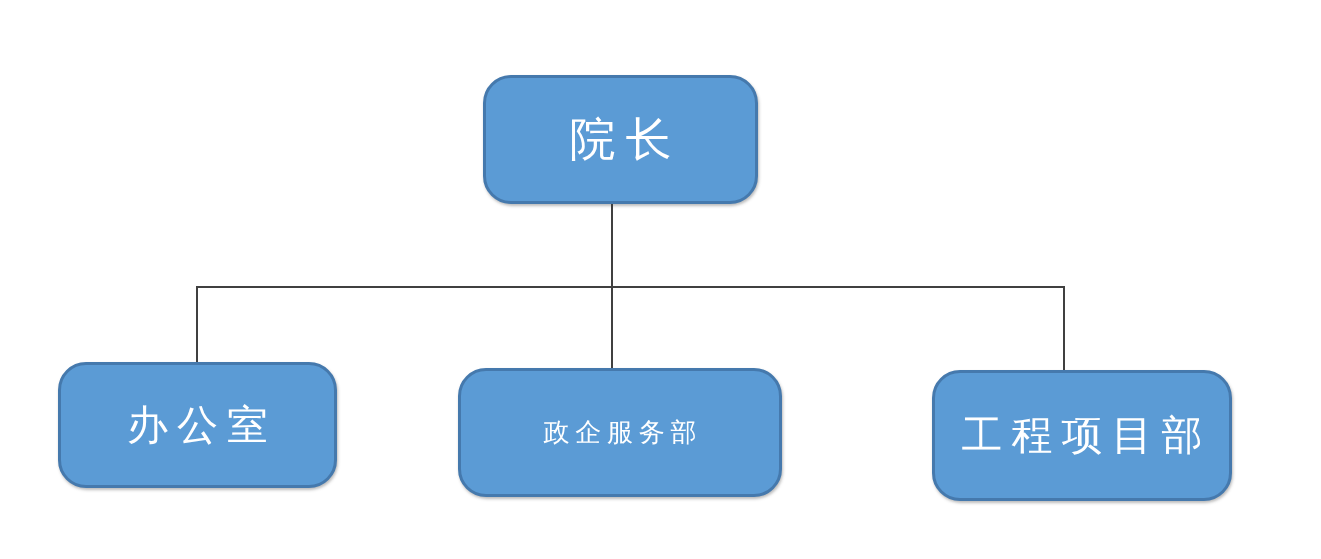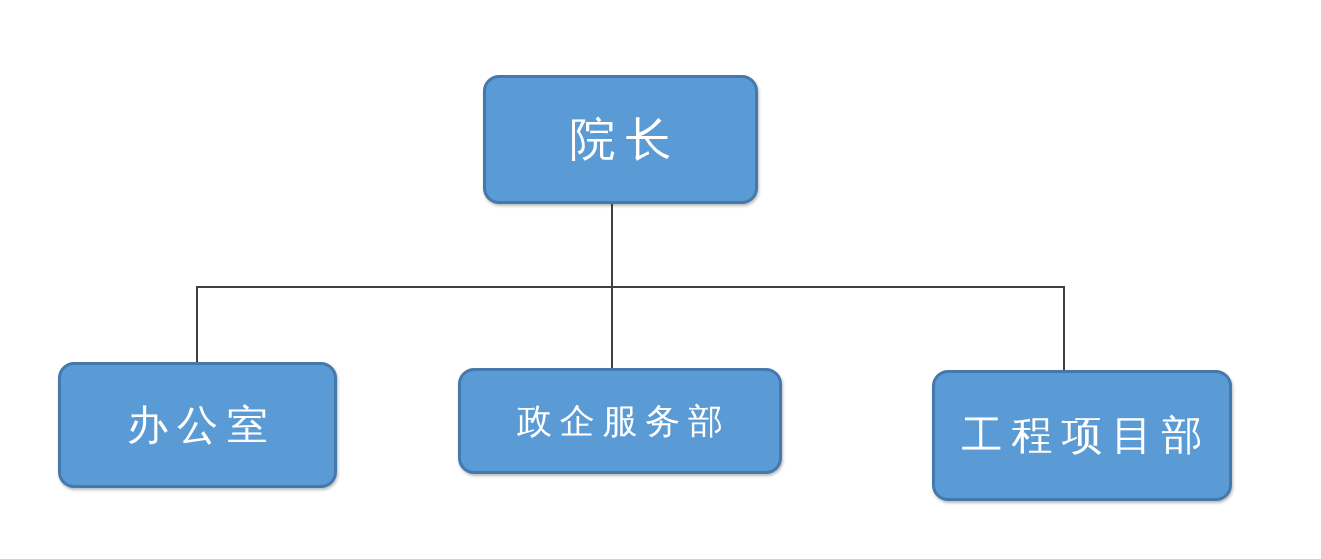--- a/index.html
+++ b/index.html
@@ -24,21 +24,21 @@
   }
   .connectors line {
     stroke: #404040;
     stroke-width: 2;
   }
   .org-node {
     position: absolute;
     box-sizing: border-box;
     background: #5b9bd5;
     border: 3px solid #4579ad;
-    border-radius: 16px;
+    border-radius: 28px;
     box-shadow: 1px 2px 3px rgba(60, 60, 60, 0.35);
     display: flex;
     align-items: center;
     justify-content: center;
     color: #ffffff;
     letter-spacing: 0.22em;
     text-indent: 0.22em; 
     white-space: nowrap;
     user-select: none;
   }
@@ -54,22 +54,22 @@
     top: 362px;
     width: 279px;
     height: 126px;
     font-size: 41px;
     font-family: Liberation Mono, monospace;
   }
   .node-gov {
     left: 458px;
     top: 368px;
     width: 324px;
-    height: 106px;
-    font-size: 35px;
+    height: 129px;
+    font-size: 26px;
   }
   .node-eng {
     left: 932px;
     top: 370px;
     width: 300px;
     height: 131px;
     font-size: 41px;
   }
 </style>
 </head>

